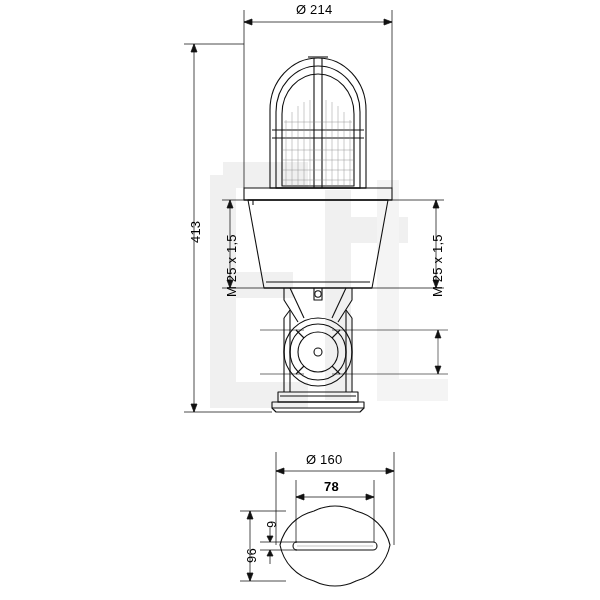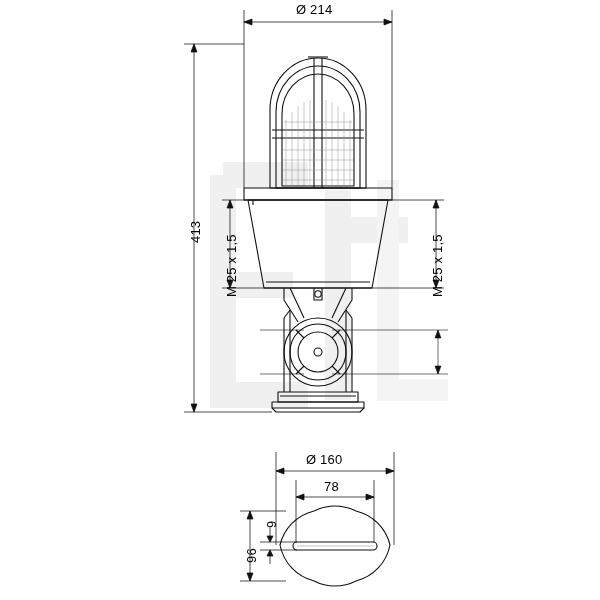--- a/index.html
+++ b/index.html
@@ -218,19 +218,19 @@
   <div class="dim-label" style="left: 288px; top: 2px;">Ø 214</div>
 
   <div class="dim-label vert" style="left: 180px; top: 243px; transform: rotate(-90deg);">413</div>
 
   <div class="dim-label vert" style="left: 216px; top: 297px; transform: rotate(-90deg);">M 25 x 1,5</div>
 
   <div class="dim-label vert" style="left: 422px; top: 297px; transform: rotate(-90deg);">M 25 x 1,5</div>
 
   <div class="dim-label" style="left: 298px; top: 452px;">Ø 160</div>
 
-  <div class="dim-label" style="left: 316px; top: 479px;">78</div>
+  <div class="dim-label" style="left: 316px; top: 479px; font-weight: bold;">78</div>
 
   <div class="dim-label vert" style="left: 256px; top: 528px; transform: rotate(-90deg);">9</div>
 
   <div class="dim-label vert" style="left: 236px; top: 563px; transform: rotate(-90deg);">96</div>
 
 </div>
 
 </body></html>

